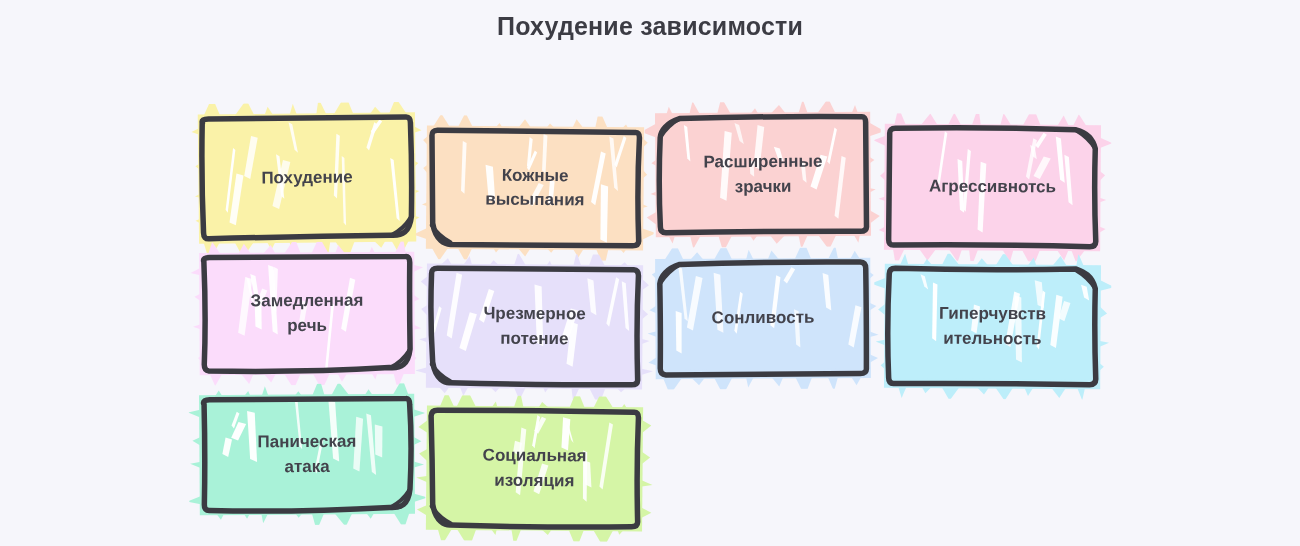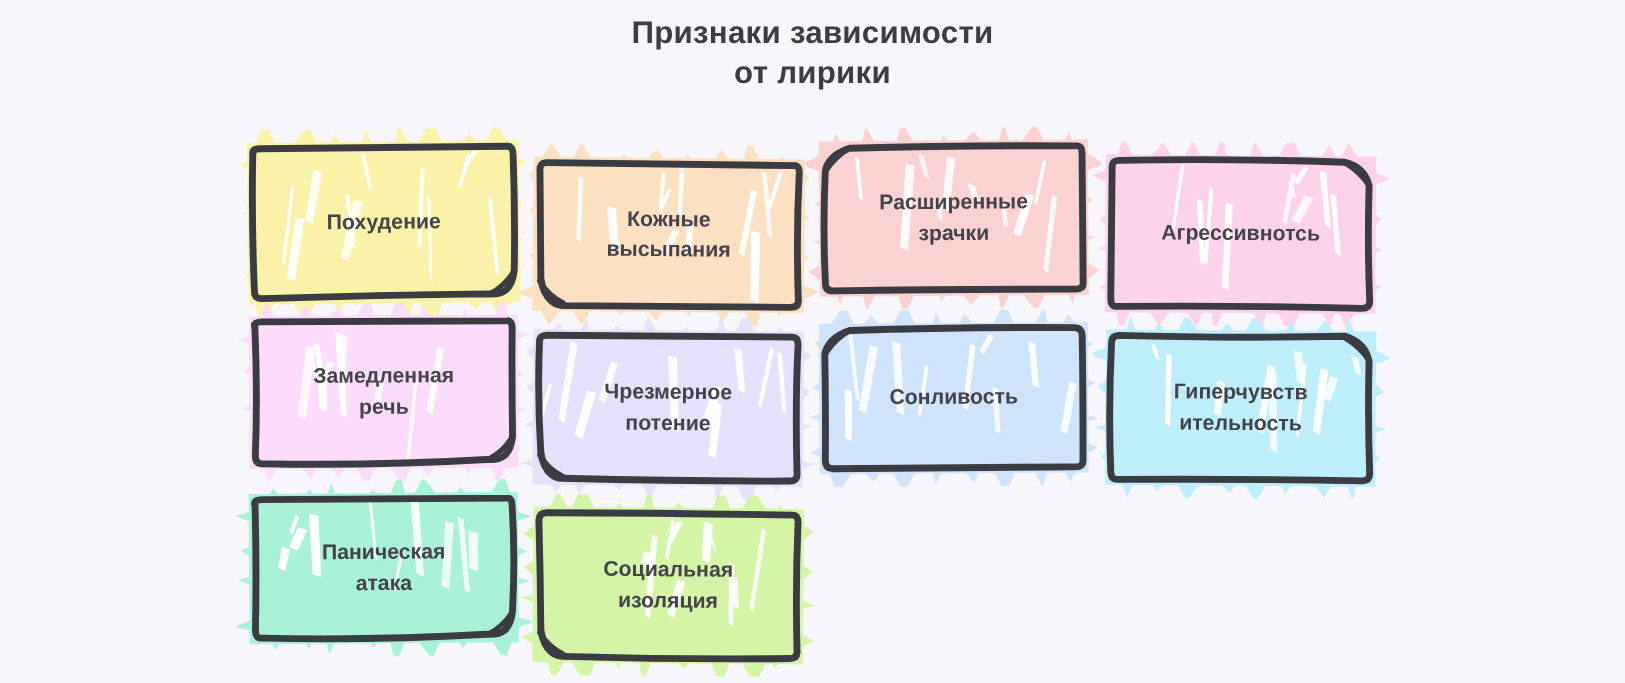--- a/index.html
+++ b/index.html
@@ -64,22 +64,21 @@
     padding: 0 14px;
     box-sizing: border-box;
     white-space: pre-line;
     pointer-events: none;
   }
 </style>
 </head>
 <body>
 
 <div id="title">
-  <span class="t-line">Признаки зависимости</span>
-  <span class="t-line">от лирики</span>
+  <span class="t-line">Похудение зависимости</span>
 </div>
 
 <div id="board">
     <div class="card" style="left: 202px; top: 117px; width: 210px; height: 122px; transform: rotate(-0.6deg);">
       <svg width="210" height="122" viewBox="0 0 210 122">
         <defs>
           <clipPath id="clip-0">
             <rect x="-14" y="-14" width="238" height="150"></rect>
           </clipPath>
         </defs>

